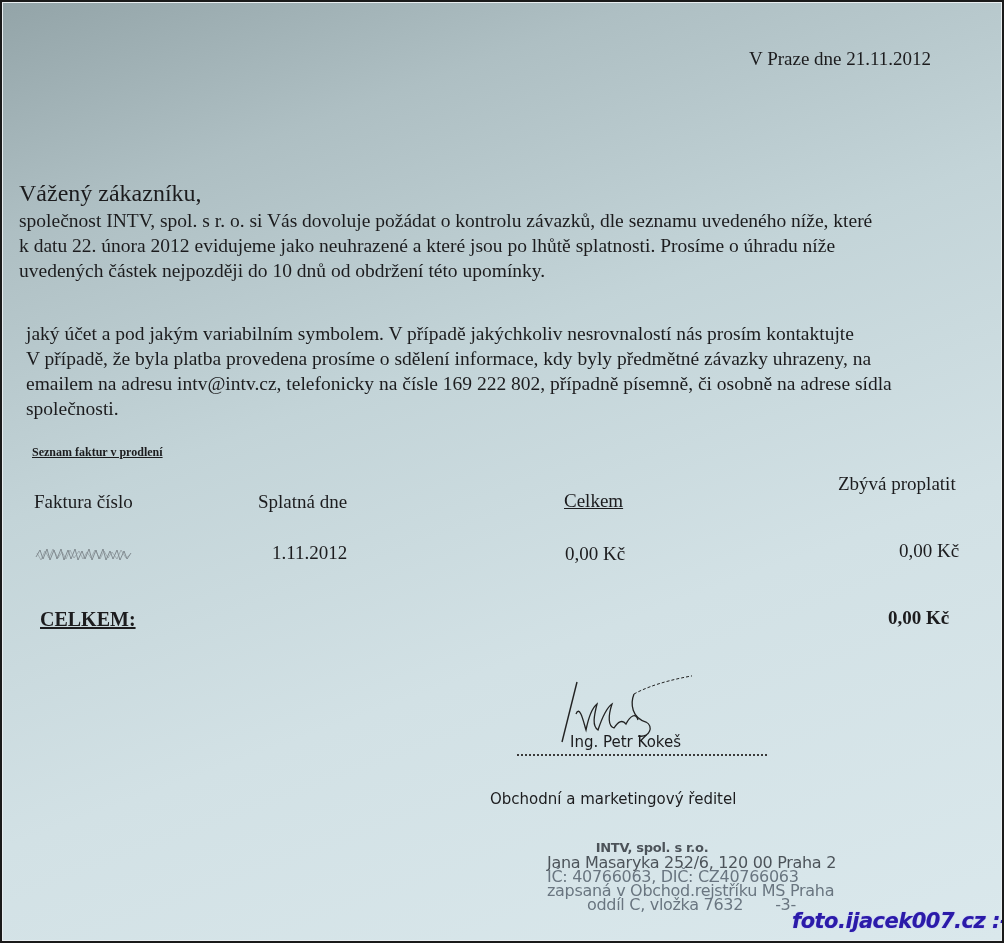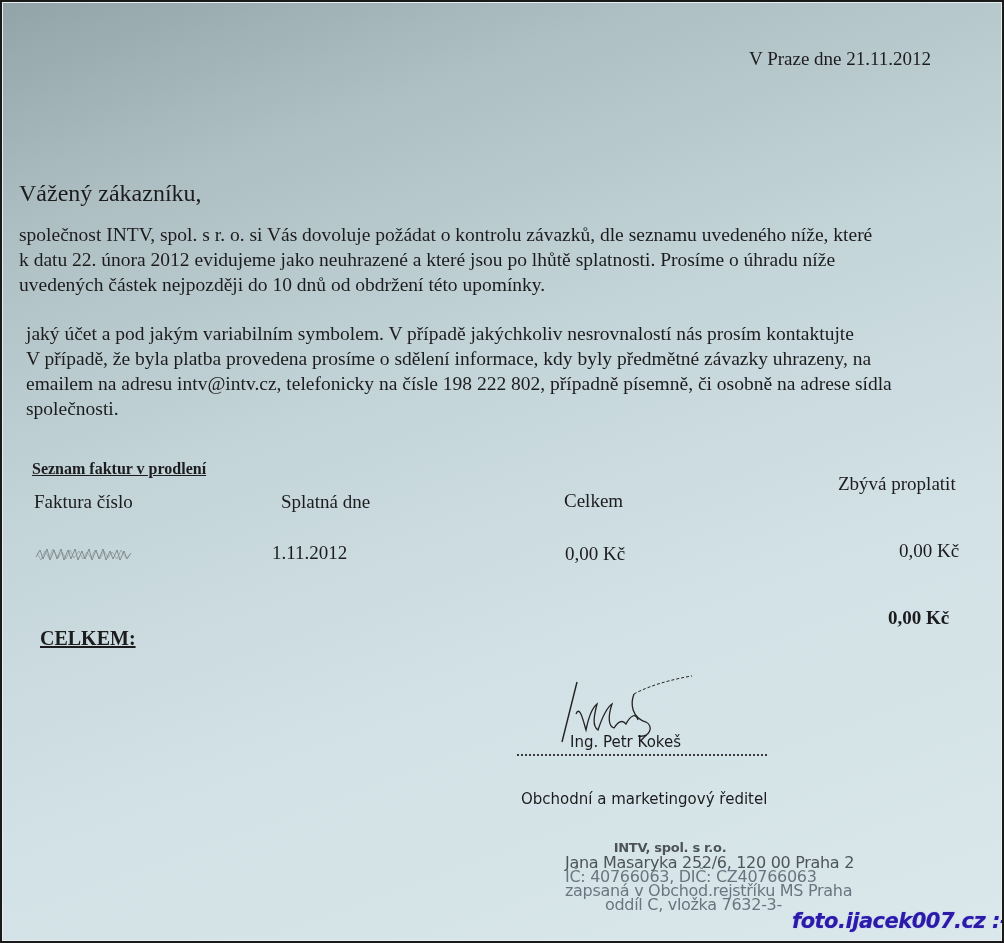--- a/index.html
+++ b/index.html
@@ -14,44 +14,44 @@
     box-shadow: inset 0 0 0 1px #e9eef0;
     overflow: hidden;
     color: #1c1c1e;
     font-family: "Liberation Serif", serif;
   }
   .abs { position: absolute; white-space: nowrap; }
   .date { left: 747px; top: 46px; font-size: 19px; }
   .title { left: 278px; top: 104px; font-size: 29px; font-family: "DejaVu Serif", serif; font-weight: normal; letter-spacing: 0.2px; }
   .salutation { left: 17px; top: 178px; font-size: 24px; }
   .para { position: absolute; font-size: 19.5px; line-height: 25px; white-space: nowrap; }
-  .p1 { left: 17px; top: 220px; }
+  .p1 { left: 17px; top: 206px; }
   .p2 { left: 24px; top: 319px; }
-  .section-title { left: 30px; top: 458px; font-size: 16px; font-weight: bold; text-decoration: underline; }
+  .section-title { left: 30px; top: 443px; font-size: 12px; font-weight: bold; text-decoration: underline; }
   .th { font-size: 19px; }
   .th-invoice { left: 32px; top: 489px; }
-  .th-due { left: 279px; top: 489px; }
-  .th-total { left: 562px; top: 488px; }
+  .th-due { left: 256px; top: 489px; }
+  .th-total { left: 562px; top: 488px; text-decoration: underline; }
   .th-remaining { left: 836px; top: 471px; }
   .td { font-size: 19px; }
   .td-invoice { left: 32px; top: 539px; width: 100px; height: 26px; }
   .td-due { left: 270px; top: 540px; }
   .td-total { left: 563px; top: 541px; }
   .td-remaining { left: 897px; top: 538px; }
-  .grand-total-label { left: 38px; top: 625px; font-size: 20px; font-weight: bold; text-decoration: underline; text-decoration-thickness: 2px; text-align: right; }
+  .grand-total-label { left: 38px; top: 606px; font-size: 20px; font-weight: bold; text-decoration: underline; text-decoration-thickness: 2px; text-align: right; }
   .grand-total-value { left: 886px; top: 605px; font-size: 19px; font-weight: bold; }
   .signature { left: 540px; top: 662px; width: 150px; height: 90px; }
   .sig-line { left: 515px; top: 752px; width: 250px; border-top: 2px dotted #3a3a3a; }
   .signer-name { left: 568px; top: 731px; font-size: 15px; font-family: "DejaVu Sans", sans-serif; }
-  .signer-role { left: 519px; top: 788px; font-size: 15px; font-family: "DejaVu Sans", sans-serif; }
-  .stamp { left: 563px; top: 838px; width: 210px; text-align: center; font-family: "DejaVu Sans", sans-serif; color: #2a2f36; opacity: 0.8; }
+  .signer-role { left: 488px; top: 788px; font-size: 15px; font-family: "DejaVu Sans", sans-serif; }
+  .stamp { left: 545px; top: 838px; width: 210px; text-align: center; font-family: "DejaVu Sans", sans-serif; color: #2a2f36; opacity: 0.8; }
   .stamp div { font-size: 16px; line-height: 14px; white-space: nowrap; letter-spacing: -0.3px; }
   .stamp .stamp-name { font-size: 13px; font-weight: bold; line-height: 16px; }
   .stamp .faint { color: #4e5a66; }
-  .stamp-row-last { display: flex; justify-content: space-between; padding: 0 10px 0 40px; }
+  .stamp-row-last { display: flex; justify-content: space-between; padding: 0 10px 0 40px; gap: 32px; }
   .watermark { left: 790px; top: 907px; font-size: 21px; font-weight: bold; font-style: italic; color: #2b1ba8; font-family: "DejaVu Sans", sans-serif; letter-spacing: -0.5px; text-shadow: 0 0 1px #8a7cf0; }
   .blurred { width: 100px; height: 26px; }
 </style>
 </head>
 <body>
 
 <div class="frame"></div>
 <div class="paper">
 
   <div class="abs date">V Praze dne 21.11.2012</div>
@@ -61,21 +61,21 @@
 
   <div class="para p1">
     <div>společnost INTV, spol. s r. o. si Vás dovoluje požádat o kontrolu závazků, dle seznamu uvedeného níže, které</div>
     <div>k datu 22. února 2012 evidujeme jako neuhrazené a které jsou po lhůtě splatnosti. Prosíme o úhradu níže</div>
     <div>uvedených částek nejpozději do 10 dnů od obdržení této upomínky.</div>
   </div>
 
   <div class="para p2">
     <div>jaký účet a pod jakým variabilním symbolem. V případě jakýchkoliv nesrovnalostí nás prosím kontaktujte</div>
     <div>V případě, že byla platba provedena prosíme o sdělení informace, kdy byly předmětné závazky uhrazeny, na</div>
-    <div>emailem na adresu intv@intv.cz, telefonicky na čísle 198 222 802, případně písemně, či osobně na adrese sídla</div>
+    <div>emailem na adresu intv@intv.cz, telefonicky na čísle 169 222 802, případně písemně, či osobně na adrese sídla</div>
     <div>společnosti.</div>
   </div>
 
   <div class="abs section-title">Seznam faktur v prodlení</div>
 
   <div class="abs th th-invoice">Faktura číslo</div>
   <div class="abs th th-due">Splatná dne</div>
   <div class="abs th th-total">Celkem</div>
   <div class="abs th th-remaining">Zbývá proplatit</div>
 

